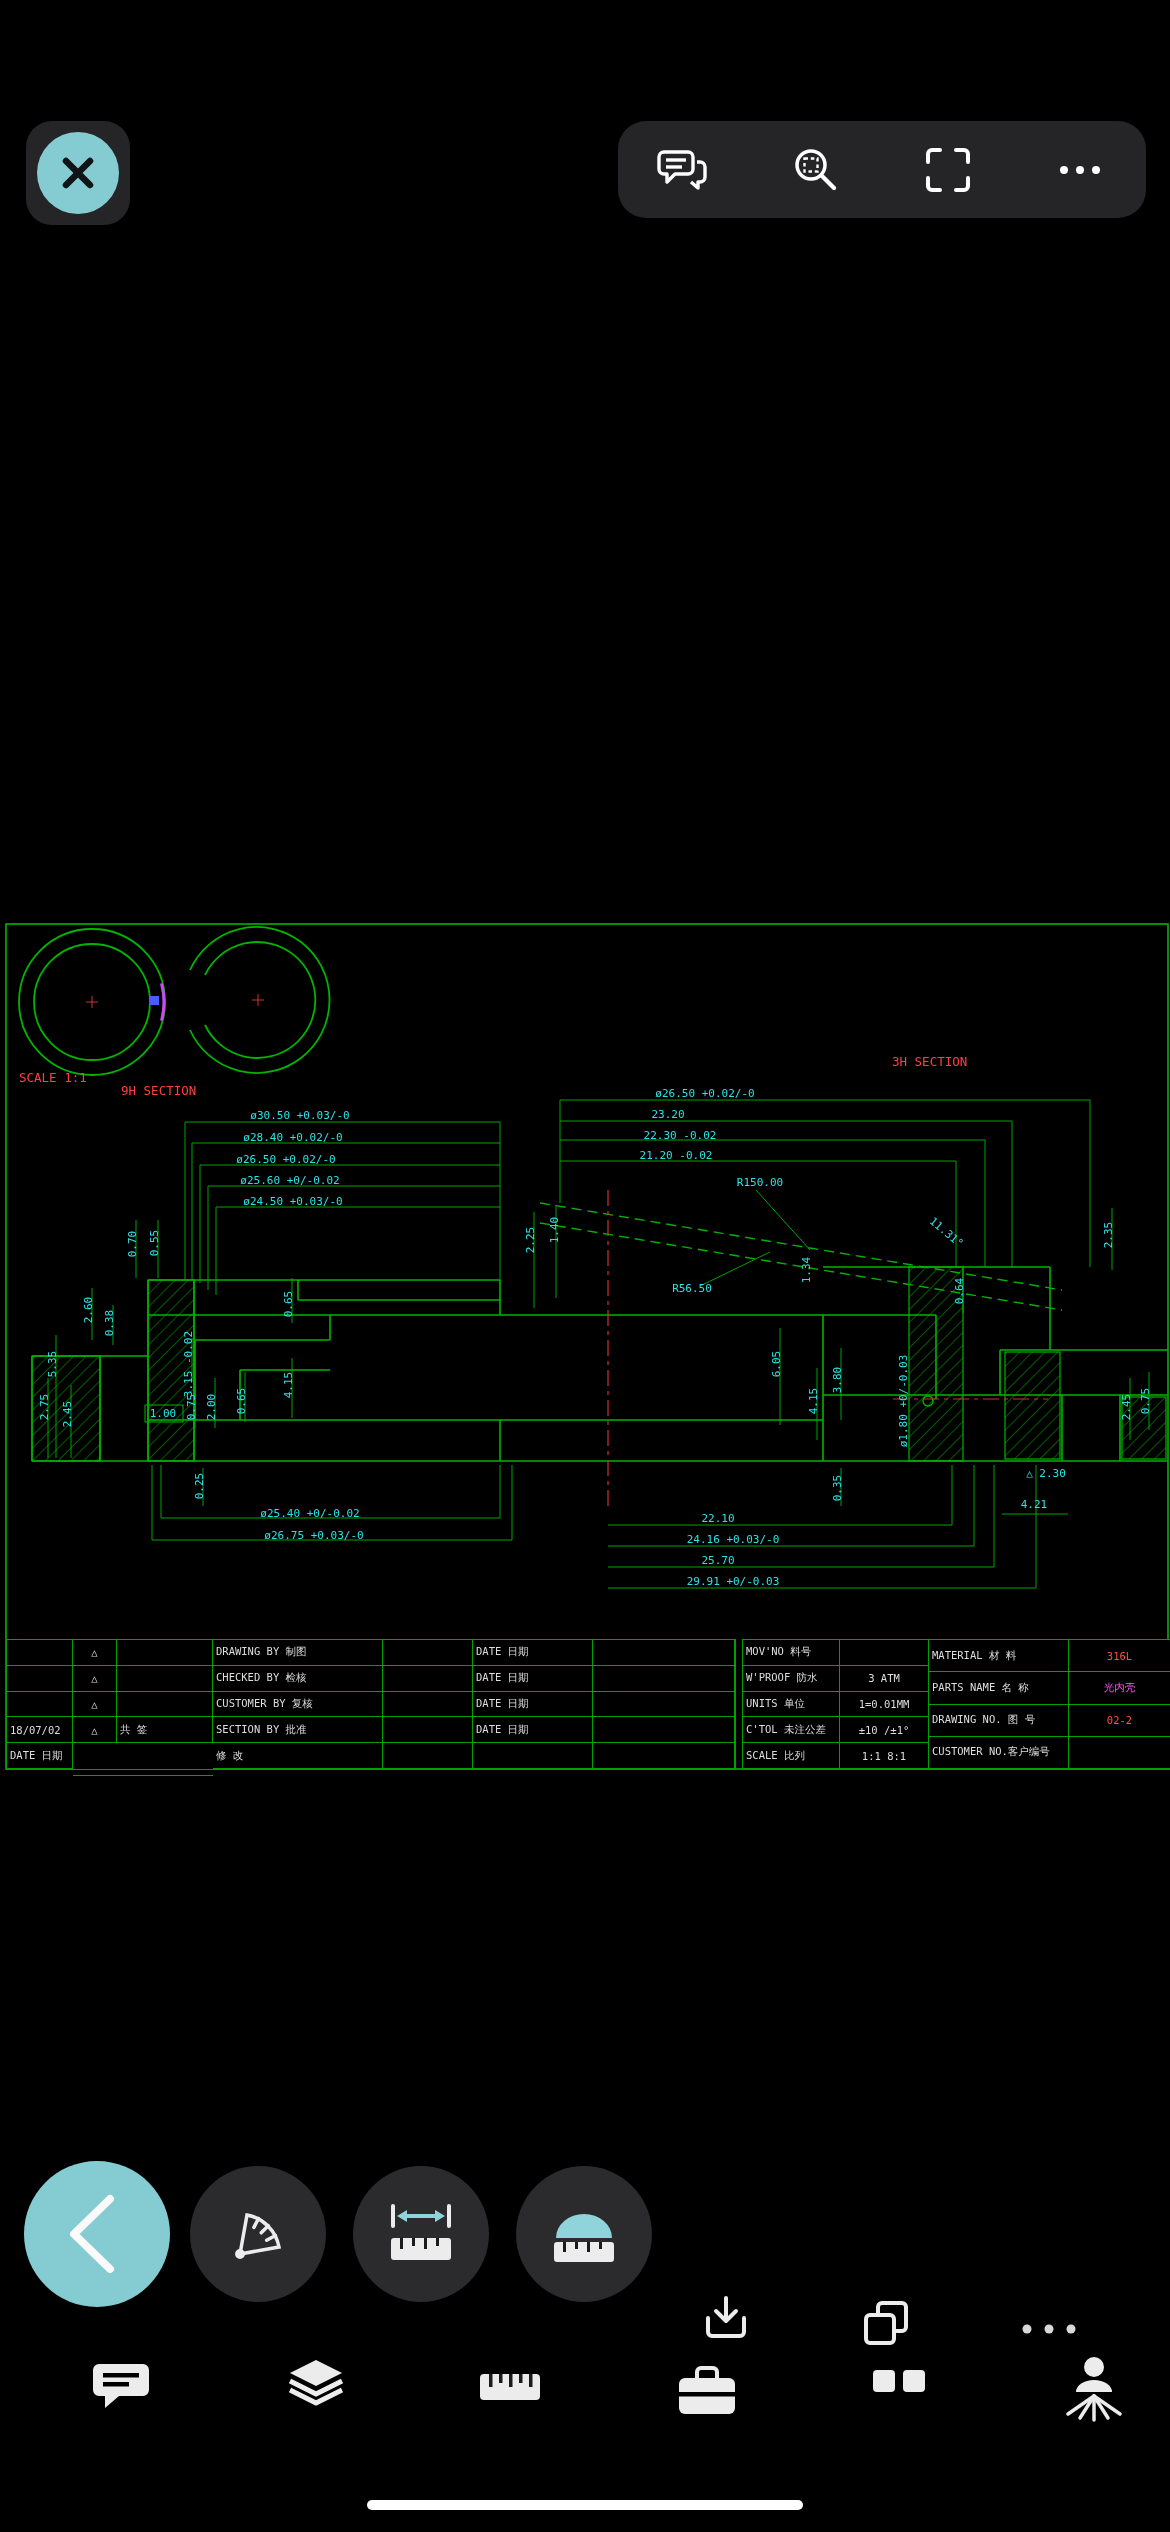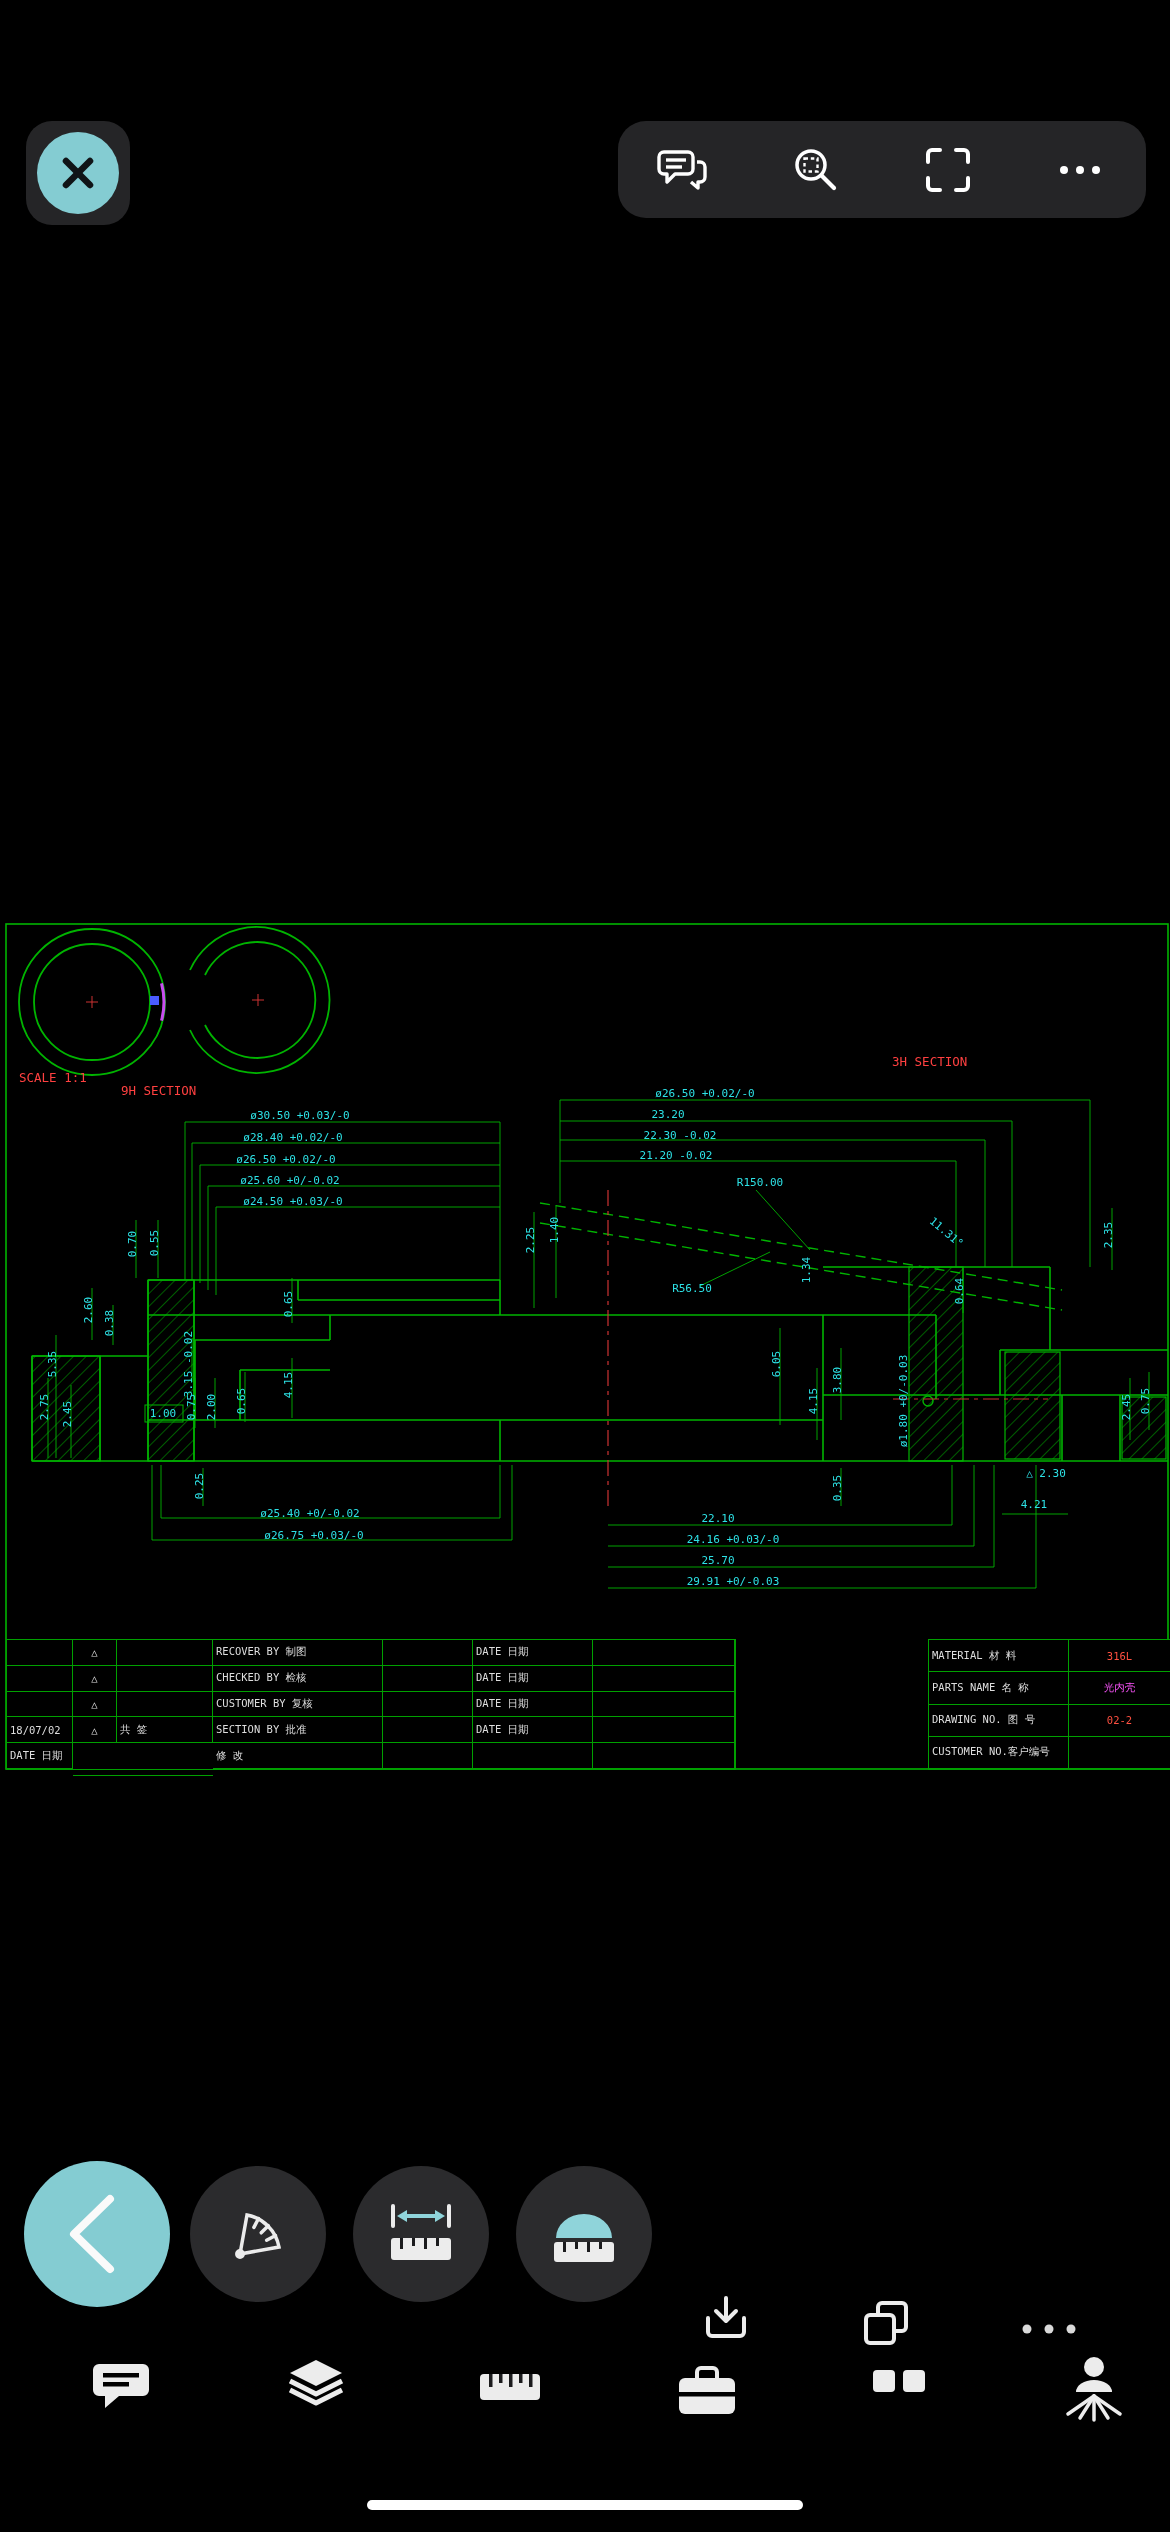--- a/index.html
+++ b/index.html
@@ -184,21 +184,21 @@
           <text x="1034" y="588" class="dim">4.21</text>
           <text x="841" y="568" transform="rotate(-90 841 568)" class="dim">0.35</text>
         </g>
     </svg>
 
     <div class="titleblock">
       <div class="tbt tb-left" style="grid-template-columns: 66px 44px 96px 170px 90px 120px 142px; grid-auto-rows: 25.8px;">
           <div class="tbc"></div>
           <div class="tbc c">△</div>
           <div class="tbc"></div>
-          <div class="tbc">RECOVER BY 制图</div>
+          <div class="tbc">DRAWING BY 制图</div>
           <div class="tbc"></div>
           <div class="tbc">DATE 日期</div>
           <div class="tbc"></div>
           <div class="tbc"></div>
           <div class="tbc c">△</div>
           <div class="tbc"></div>
           <div class="tbc">CHECKED BY 检核</div>
           <div class="tbc"></div>
           <div class="tbc">DATE 日期</div>
           <div class="tbc"></div>
@@ -215,20 +215,32 @@
           <div class="tbc">SECTION BY 批准</div>
           <div class="tbc"></div>
           <div class="tbc">DATE 日期</div>
           <div class="tbc"></div>
           <div class="tbc">DATE 日期</div>
           <div class="tbc c" style="grid-column: span 2; margin-top: 32px;">RECOVER</div>
           <div class="tbc">修 改</div>
           <div class="tbc"></div>
           <div class="tbc"></div>
           <div class="tbc"></div>
+        </div>
+      <div class="tbt tb-mid" style="grid-template-columns: 97px 89px; grid-auto-rows: 25.8px;">
+          <div class="tbc">MOV'NO 料号</div>
+          <div class="tbc"></div>
+          <div class="tbc">W'PROOF 防水</div>
+          <div class="tbc c">3 ATM</div>
+          <div class="tbc">UNITS 单位</div>
+          <div class="tbc c">1=0.01MM</div>
+          <div class="tbc">C'TOL 未注公差</div>
+          <div class="tbc c">±10 /±1°</div>
+          <div class="tbc">SCALE 比列</div>
+          <div class="tbc c">1:1  8:1</div>
         </div>
       <div class="tbt tb-right" style="grid-template-columns: 140px 102px; grid-auto-rows: 32.25px;">
           <div class="tbc">MATERIAL 材 料</div>
           <div class="tbc c red">316L</div>
           <div class="tbc">PARTS NAME 名 称</div>
           <div class="tbc c magenta">光内壳</div>
           <div class="tbc">DRAWING NO. 图 号</div>
           <div class="tbc c red">02-2</div>
           <div class="tbc">CUSTOMER NO.客户编号</div>
           <div class="tbc"></div>

